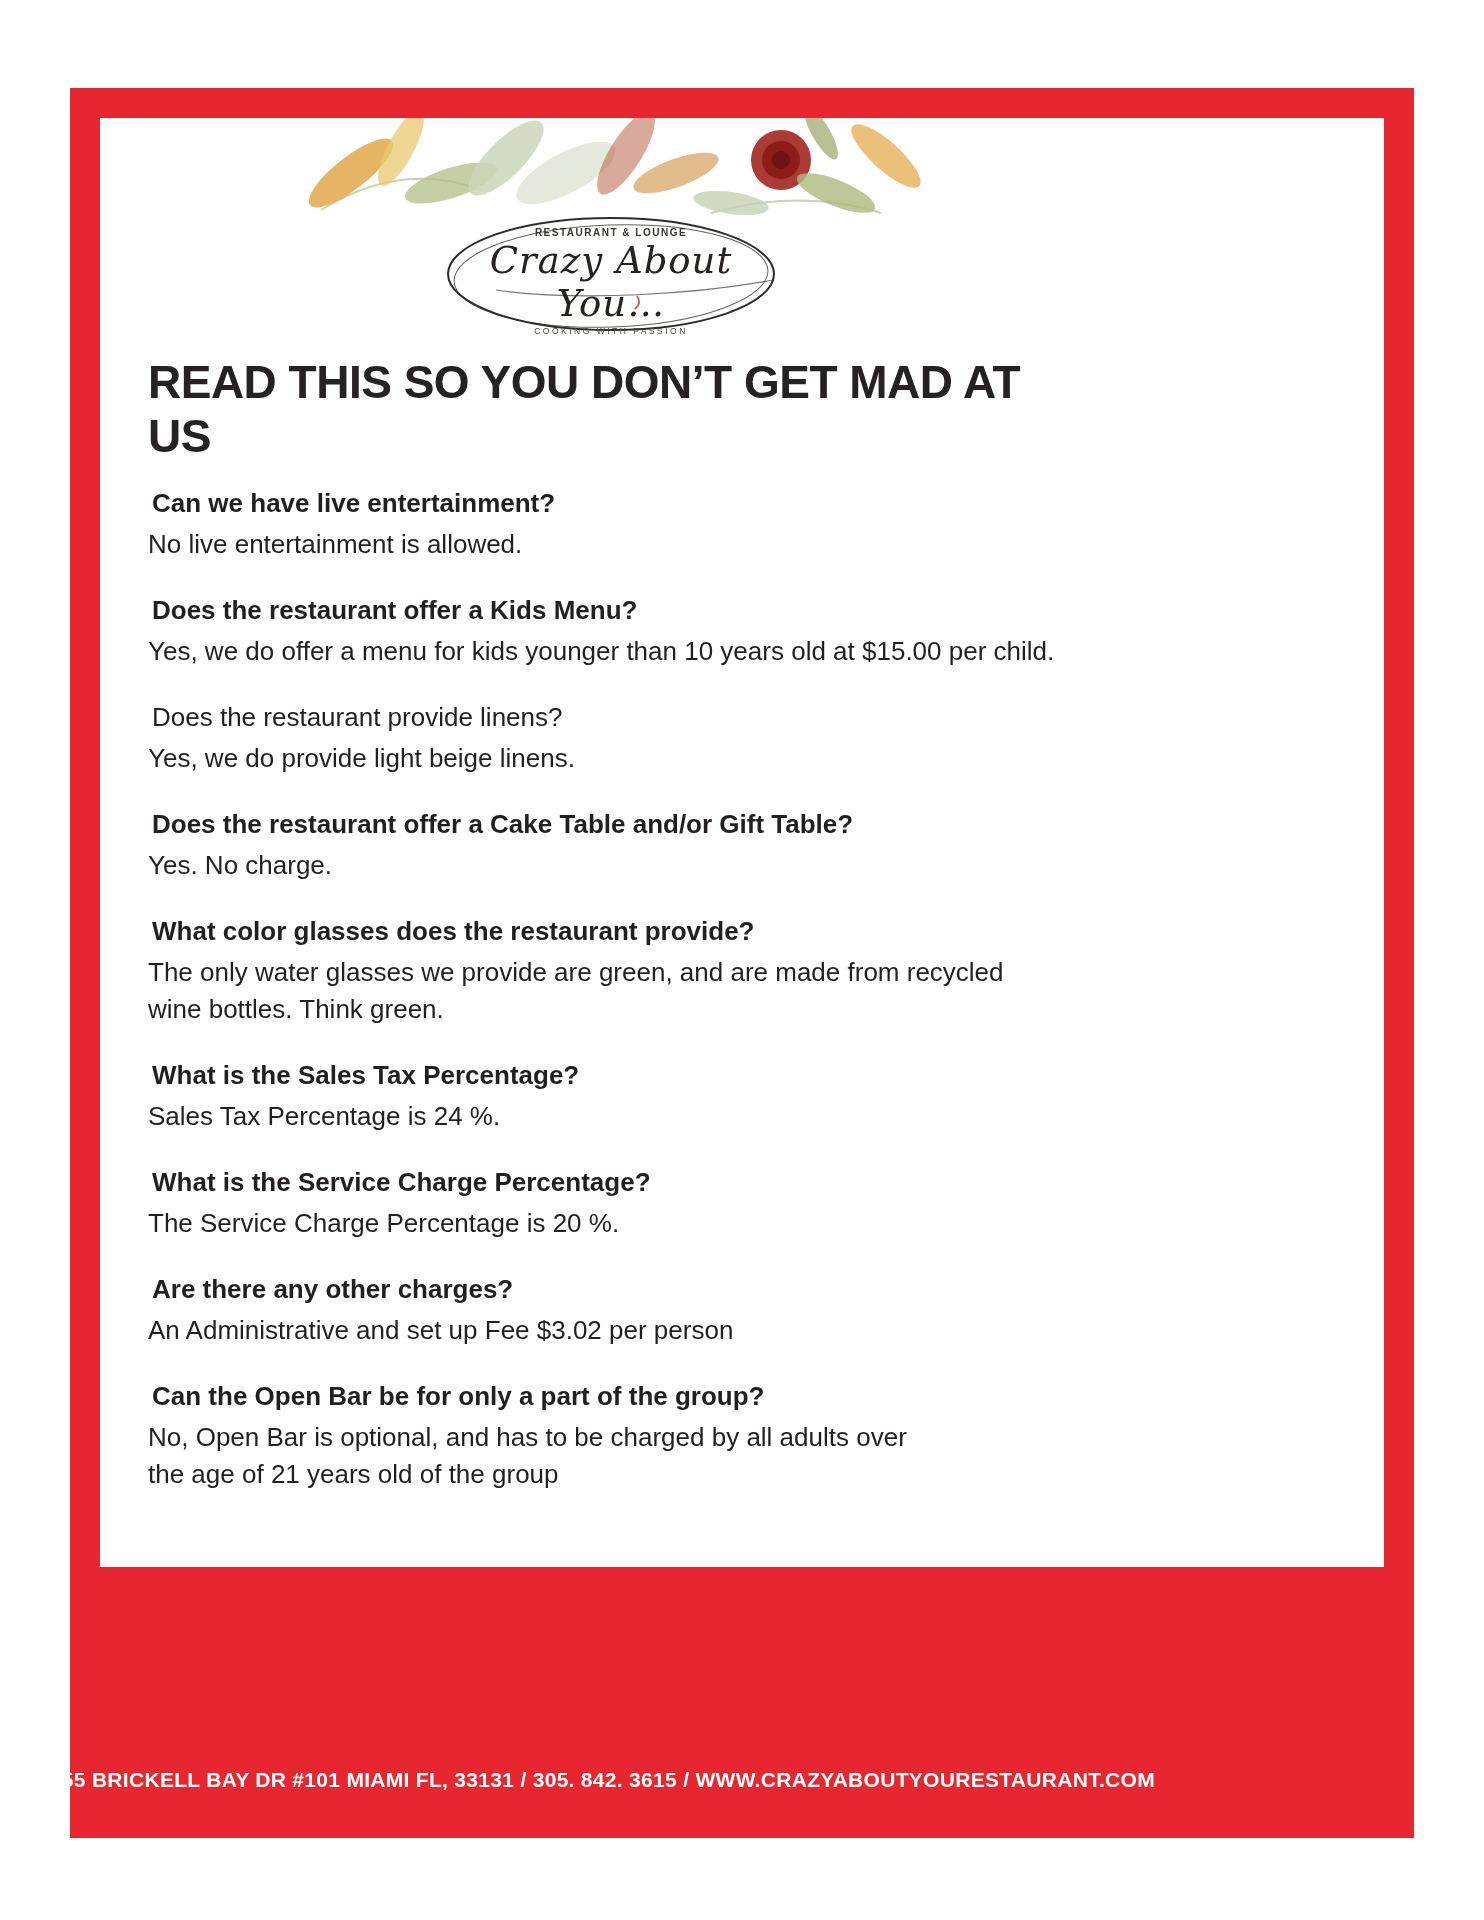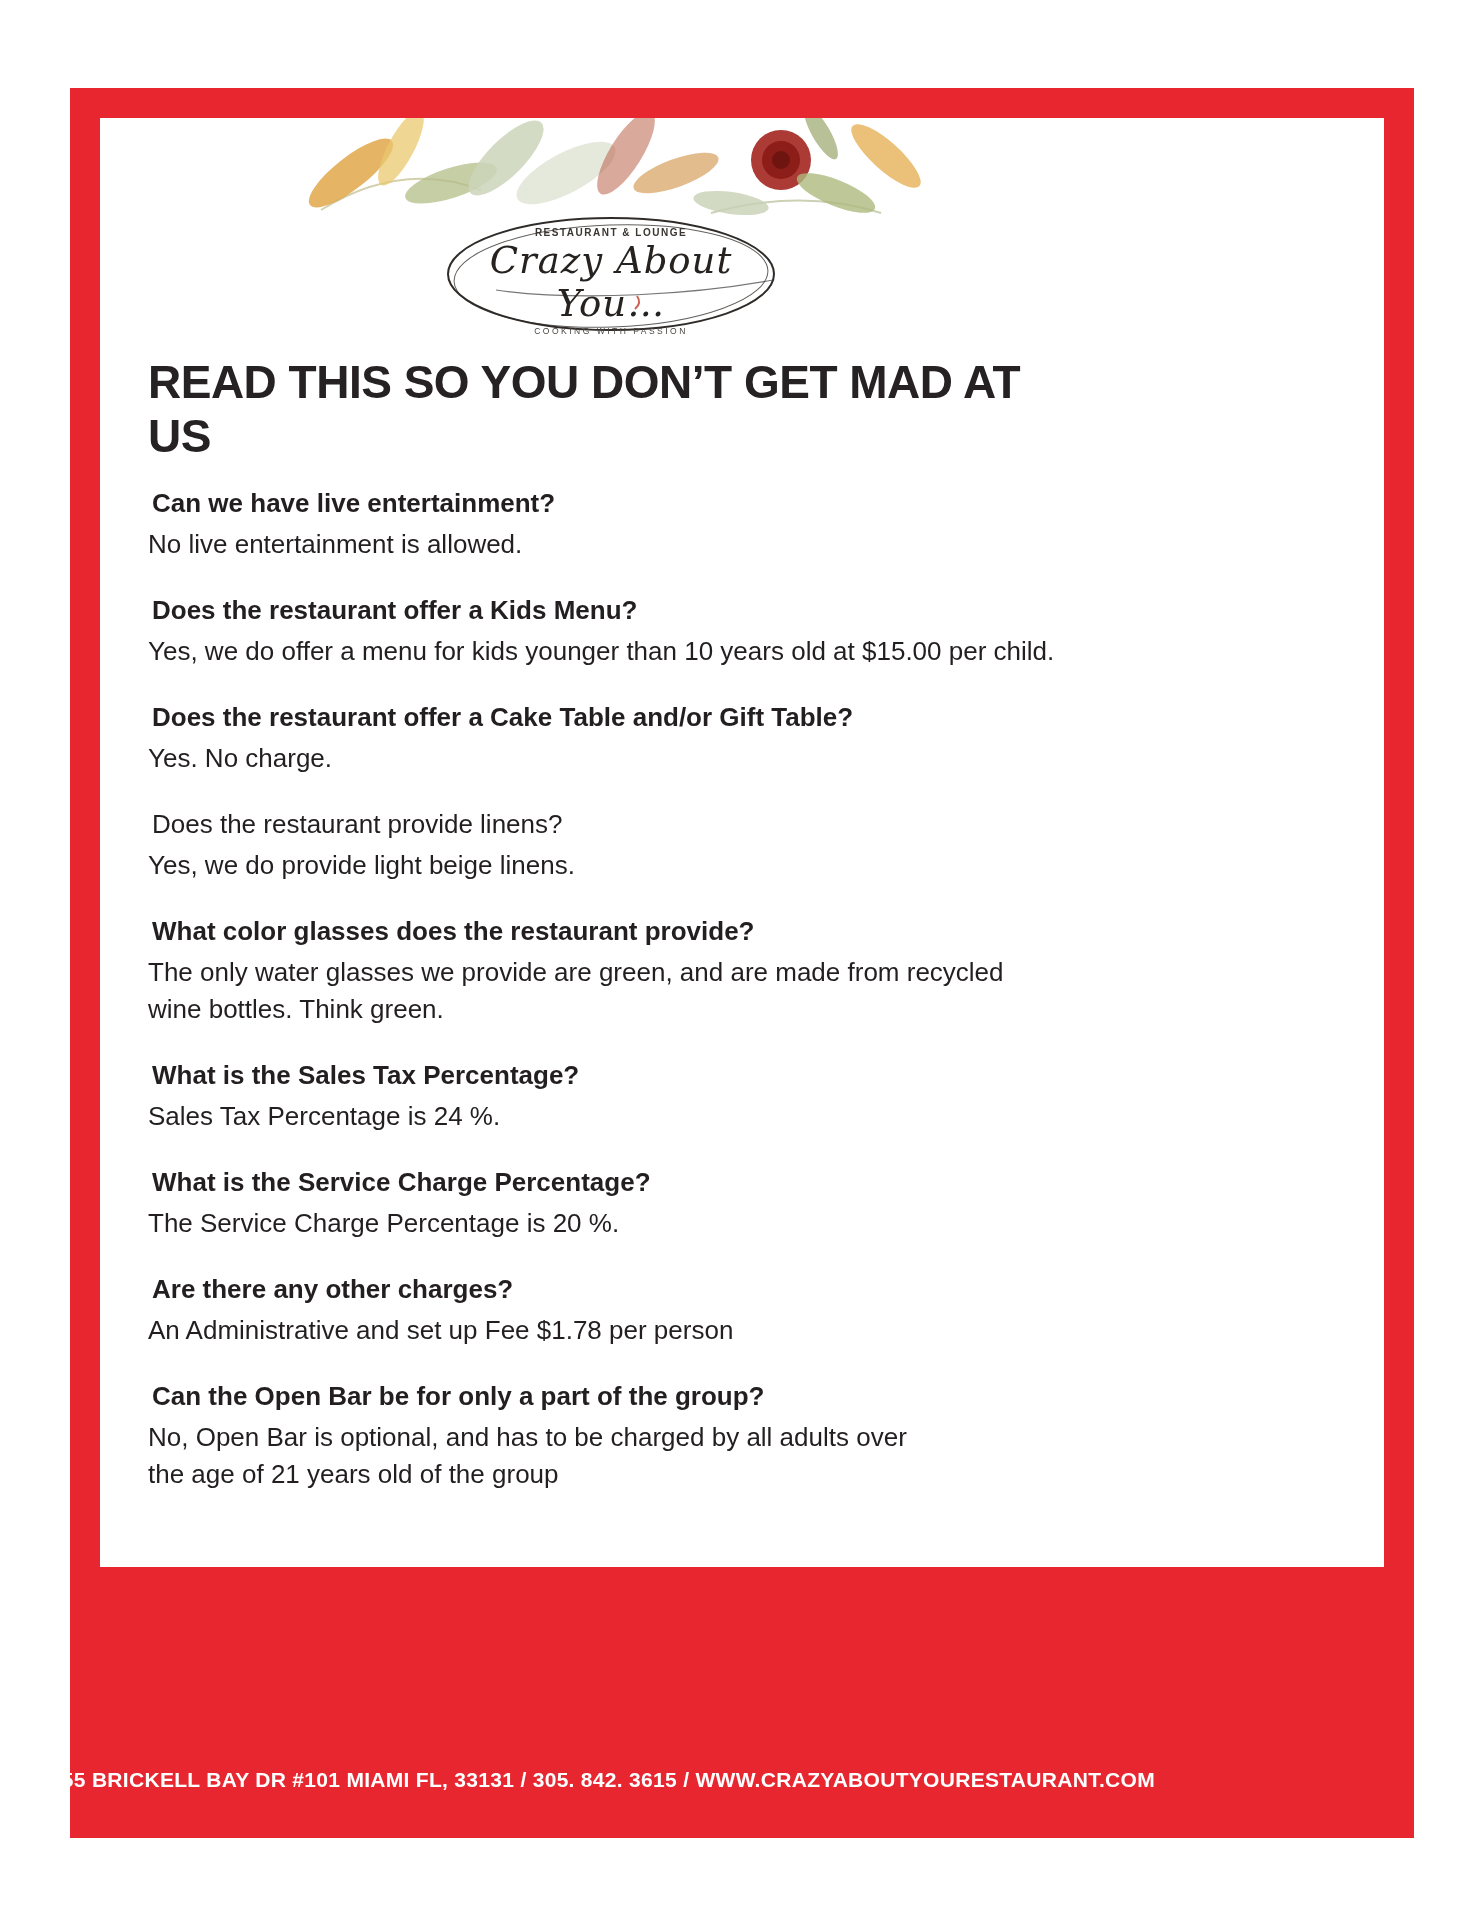--- a/index.html
+++ b/index.html
@@ -175,48 +175,48 @@
             <p class="q">Can we have live entertainment?</p>
             <p class="a">No live entertainment is allowed.</p>
           </section>
 
           <section class="qa">
             <p class="q">Does the restaurant offer a Kids Menu?</p>
             <p class="a">Yes, we do offer a menu for kids younger than 10 years old at $15.00 per child.</p>
           </section>
 
           <section class="qa">
+            <p class="q plain">Does the restaurant provide linens?</p>
+            <p class="a">Yes, we do provide light beige linens.</p>
+          </section>
+
+          <section class="qa">
             <p class="q">Does the restaurant offer a Cake Table and/or Gift Table?</p>
             <p class="a">Yes. No charge.</p>
-          </section>
-
-          <section class="qa">
-            <p class="q plain">Does the restaurant provide linens?</p>
-            <p class="a">Yes, we do provide light beige linens.</p>
           </section>
 
           <section class="qa">
             <p class="q">What color glasses does the restaurant provide?</p>
             <p class="a">The only water glasses we provide are green, and are made from recycled
 wine bottles. Think green.</p>
           </section>
 
           <section class="qa">
             <p class="q">What is the Sales Tax Percentage?</p>
             <p class="a">Sales Tax Percentage is 24 %.</p>
           </section>
 
           <section class="qa">
             <p class="q">What is the Service Charge Percentage?</p>
             <p class="a">The Service Charge Percentage is 20 %.</p>
           </section>
 
           <section class="qa">
             <p class="q">Are there any other charges?</p>
-            <p class="a">An Administrative and set up Fee $1.78 per person</p>
+            <p class="a">An Administrative and set up Fee $3.02 per person</p>
           </section>
 
           <section class="qa">
             <p class="q">Can the Open Bar be for only a part of the group?</p>
             <p class="a">No, Open Bar is optional, and has to be charged by all adults over
 the age of 21 years old of the group</p>
           </section>
 
         </div>
       </div>

